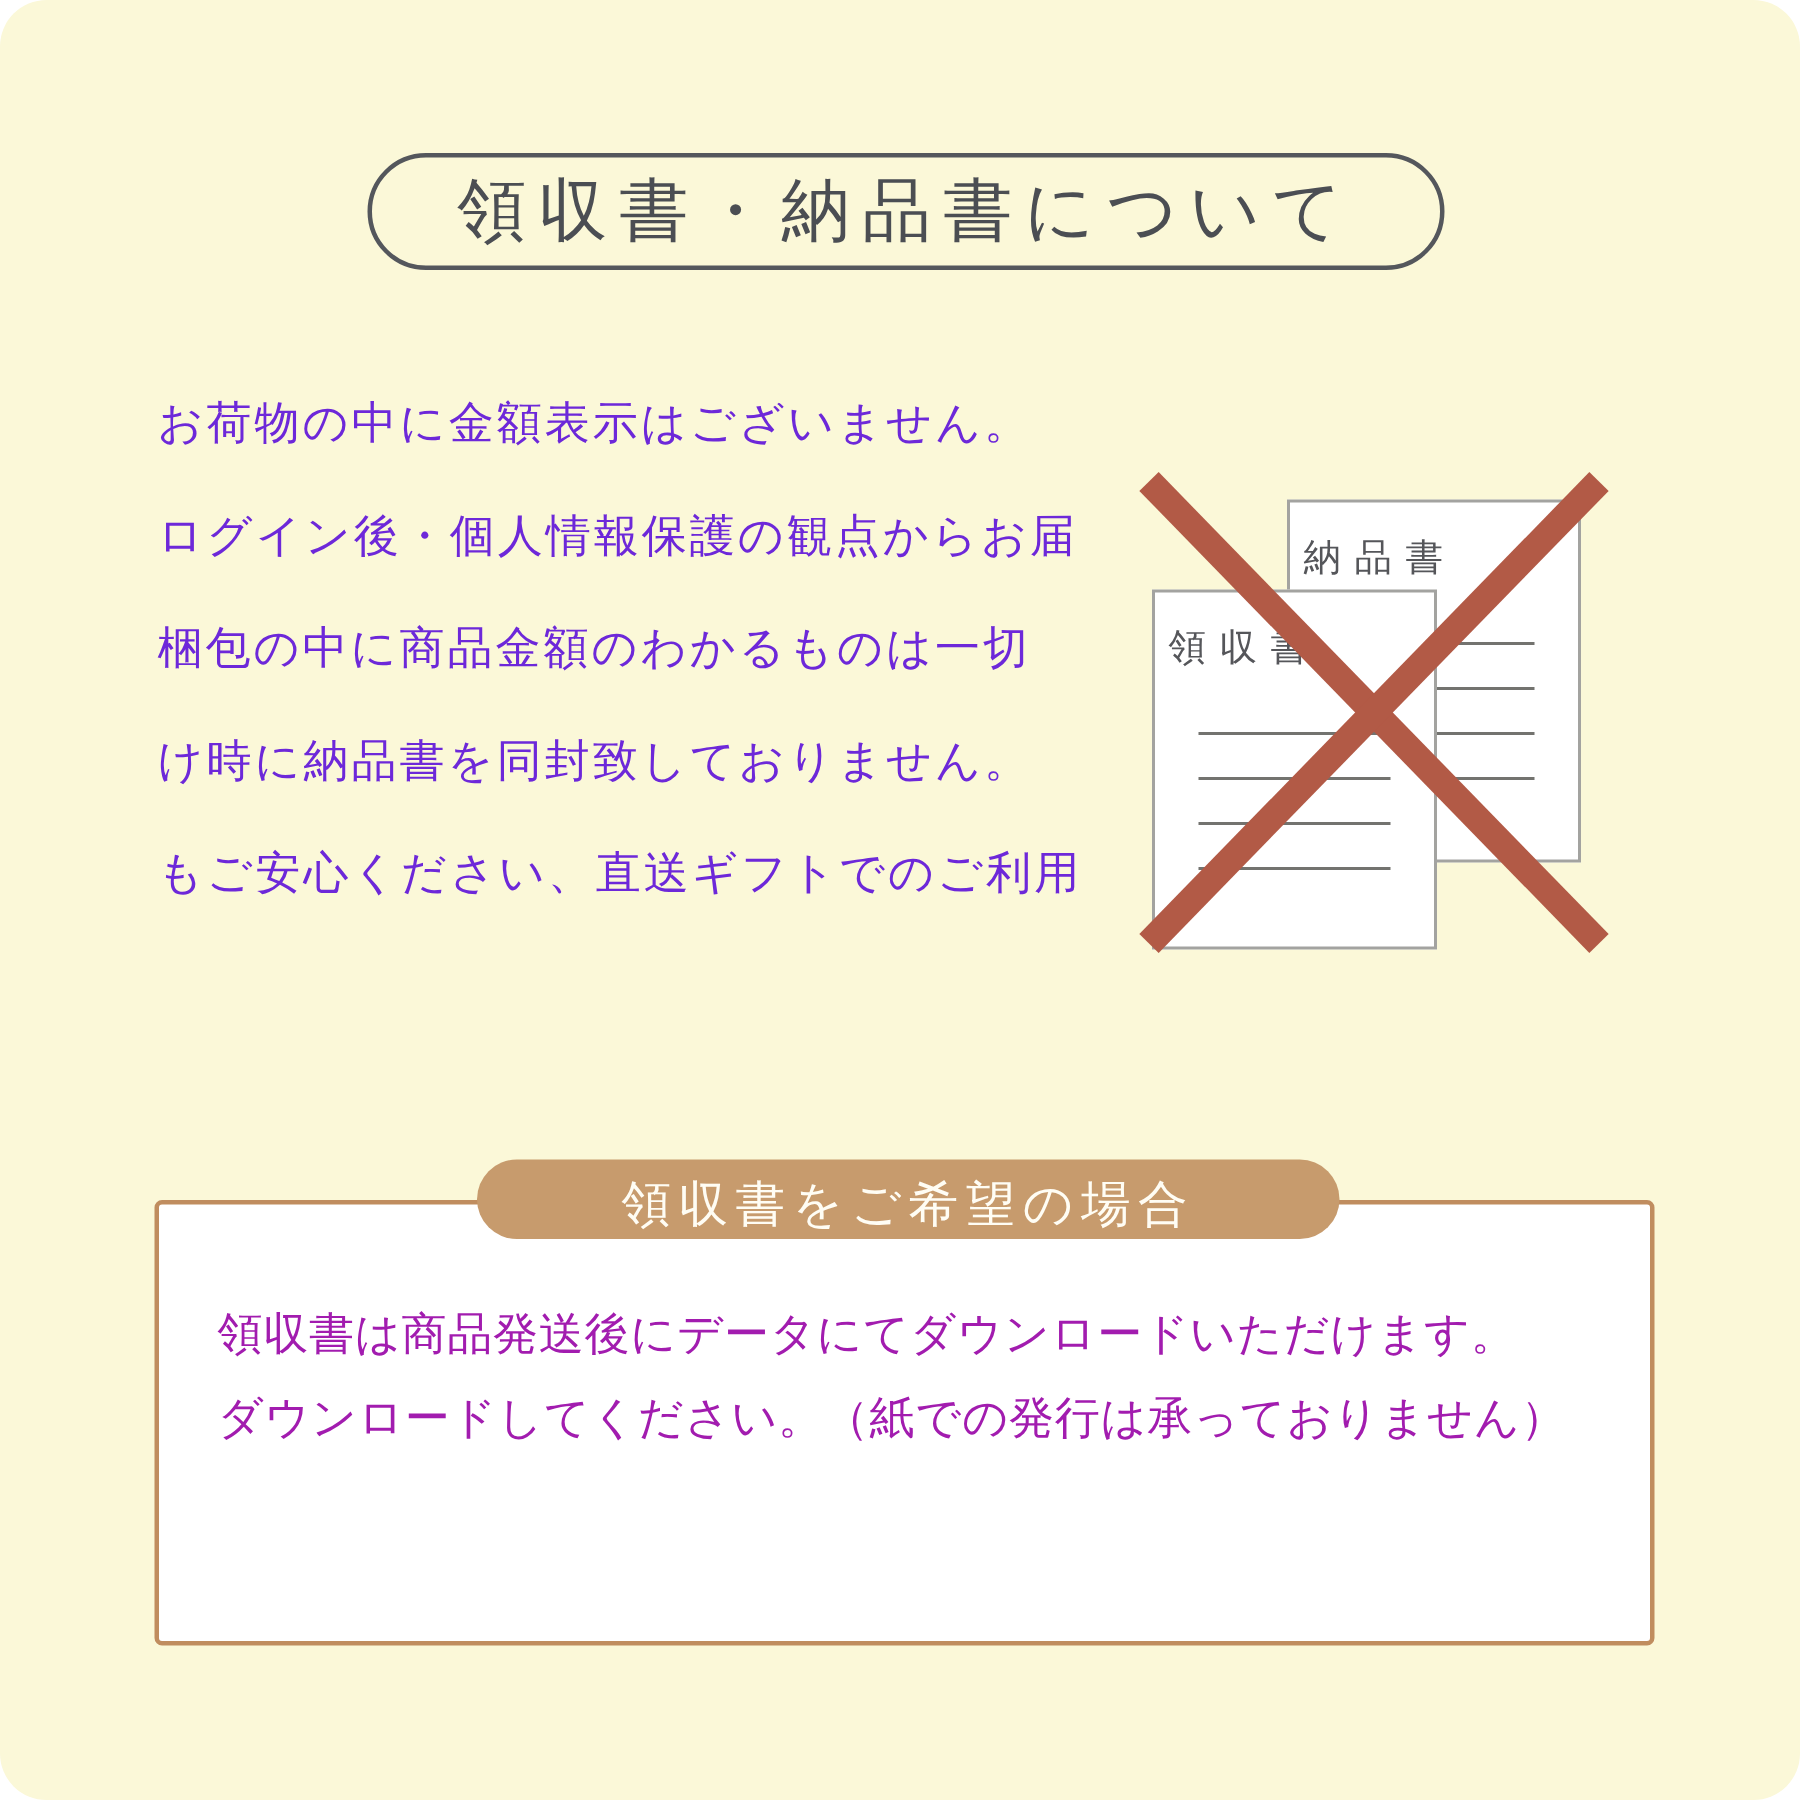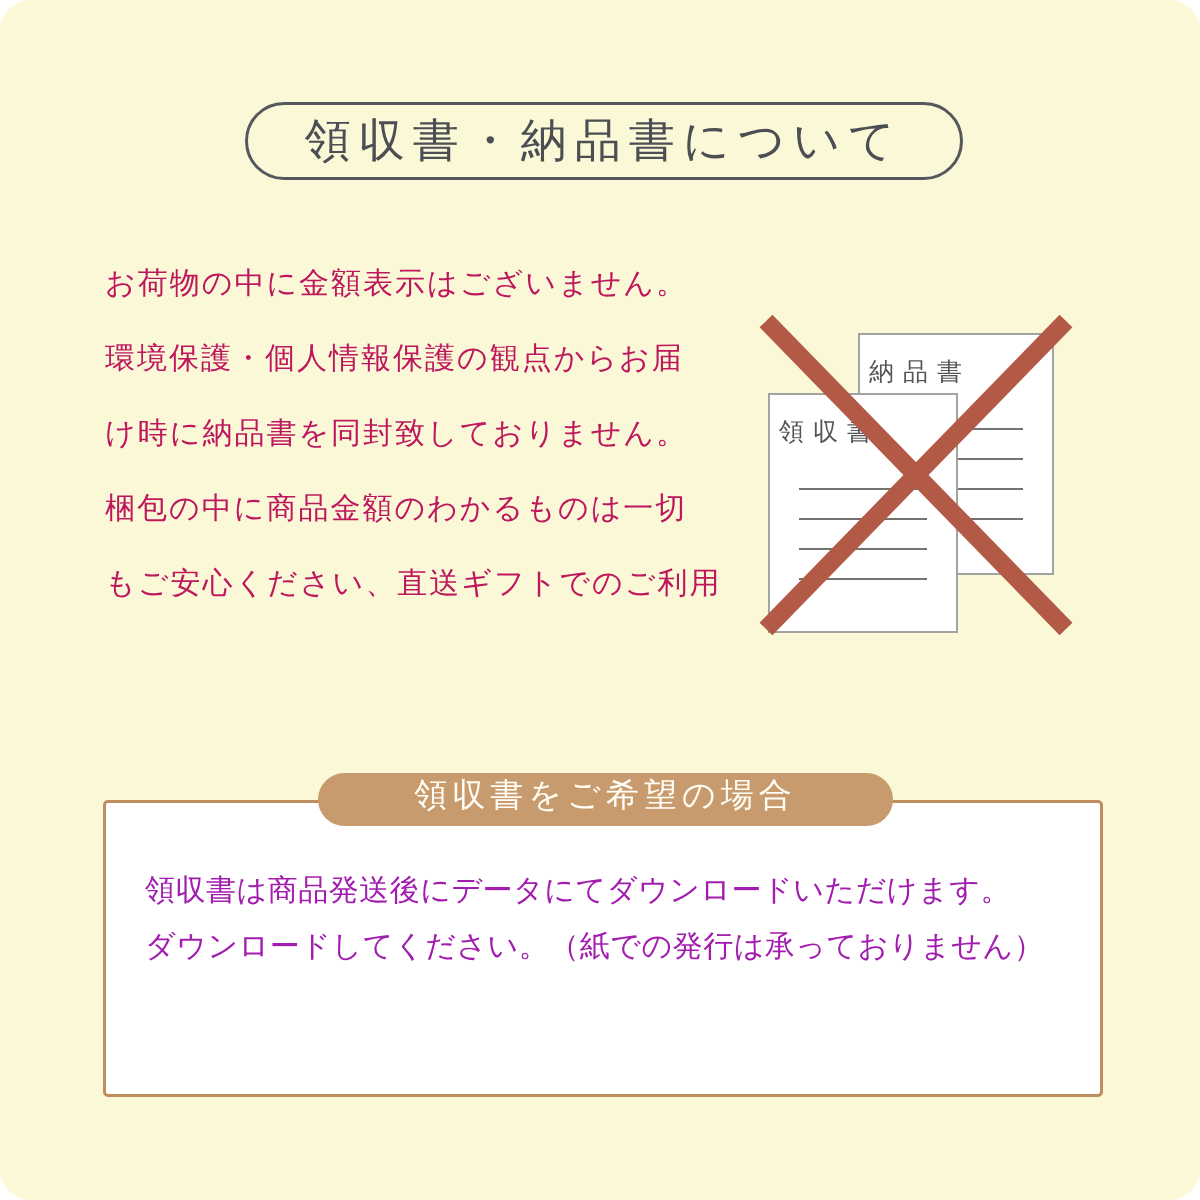--- a/index.html
+++ b/index.html
@@ -36,21 +36,21 @@
     color: #4b4e53;
     white-space: nowrap;
   }
 
   
   .intro {
     position: absolute;
     left: 105px;
     top: 245px;
     width: 660px;
-    color: #be185d;
+    color: #6d28d9;
     font-size: 30px;
     letter-spacing: 2px;
   }
   .intro-line {
     height: 75px;
     line-height: 75px;
     white-space: nowrap;
   }
 
   
@@ -122,21 +122,21 @@
   }
   .receipt-pill {
     position: absolute;
     left: 318px;
     top: 773px;
     width: 575px;
     height: 53px;
     background: #c79b6d;
     border-radius: 27px;
     display: flex;
-    align-items: flex-start;
+    align-items: flex-end;
     justify-content: center;
     z-index: 2;
   }
   .receipt-pill-text {
     font-size: 33px;
     letter-spacing: 5px;
     color: #fffdf4;
     white-space: nowrap;
   }
   .receipt-text {
@@ -159,23 +159,23 @@
 <body>
 
 <div class="page">
 
   <div class="title-pill">
     <span class="title-text">領収書・納品書について</span>
   </div>
 
   <div class="intro">
     <div class="intro-line">お荷物の中に金額表示はございません。</div>
-    <div class="intro-line">環境保護・個人情報保護の観点からお届</div>
+    <div class="intro-line">ログイン後・個人情報保護の観点からお届</div>
+    <div class="intro-line">梱包の中に商品金額のわかるものは一切</div>
     <div class="intro-line">け時に納品書を同封致しておりません。</div>
-    <div class="intro-line">梱包の中に商品金額のわかるものは一切</div>
     <div class="intro-line">もご安心ください、直送ギフトでのご利用</div>
   </div>
 
   <div class="illustration">
 
     <div class="doc doc-back">
       <div class="doc-title">納品書</div>
       <div class="ruled-line rl-1"></div>
       <div class="ruled-line rl-2"></div>
       <div class="ruled-line rl-3"></div>

